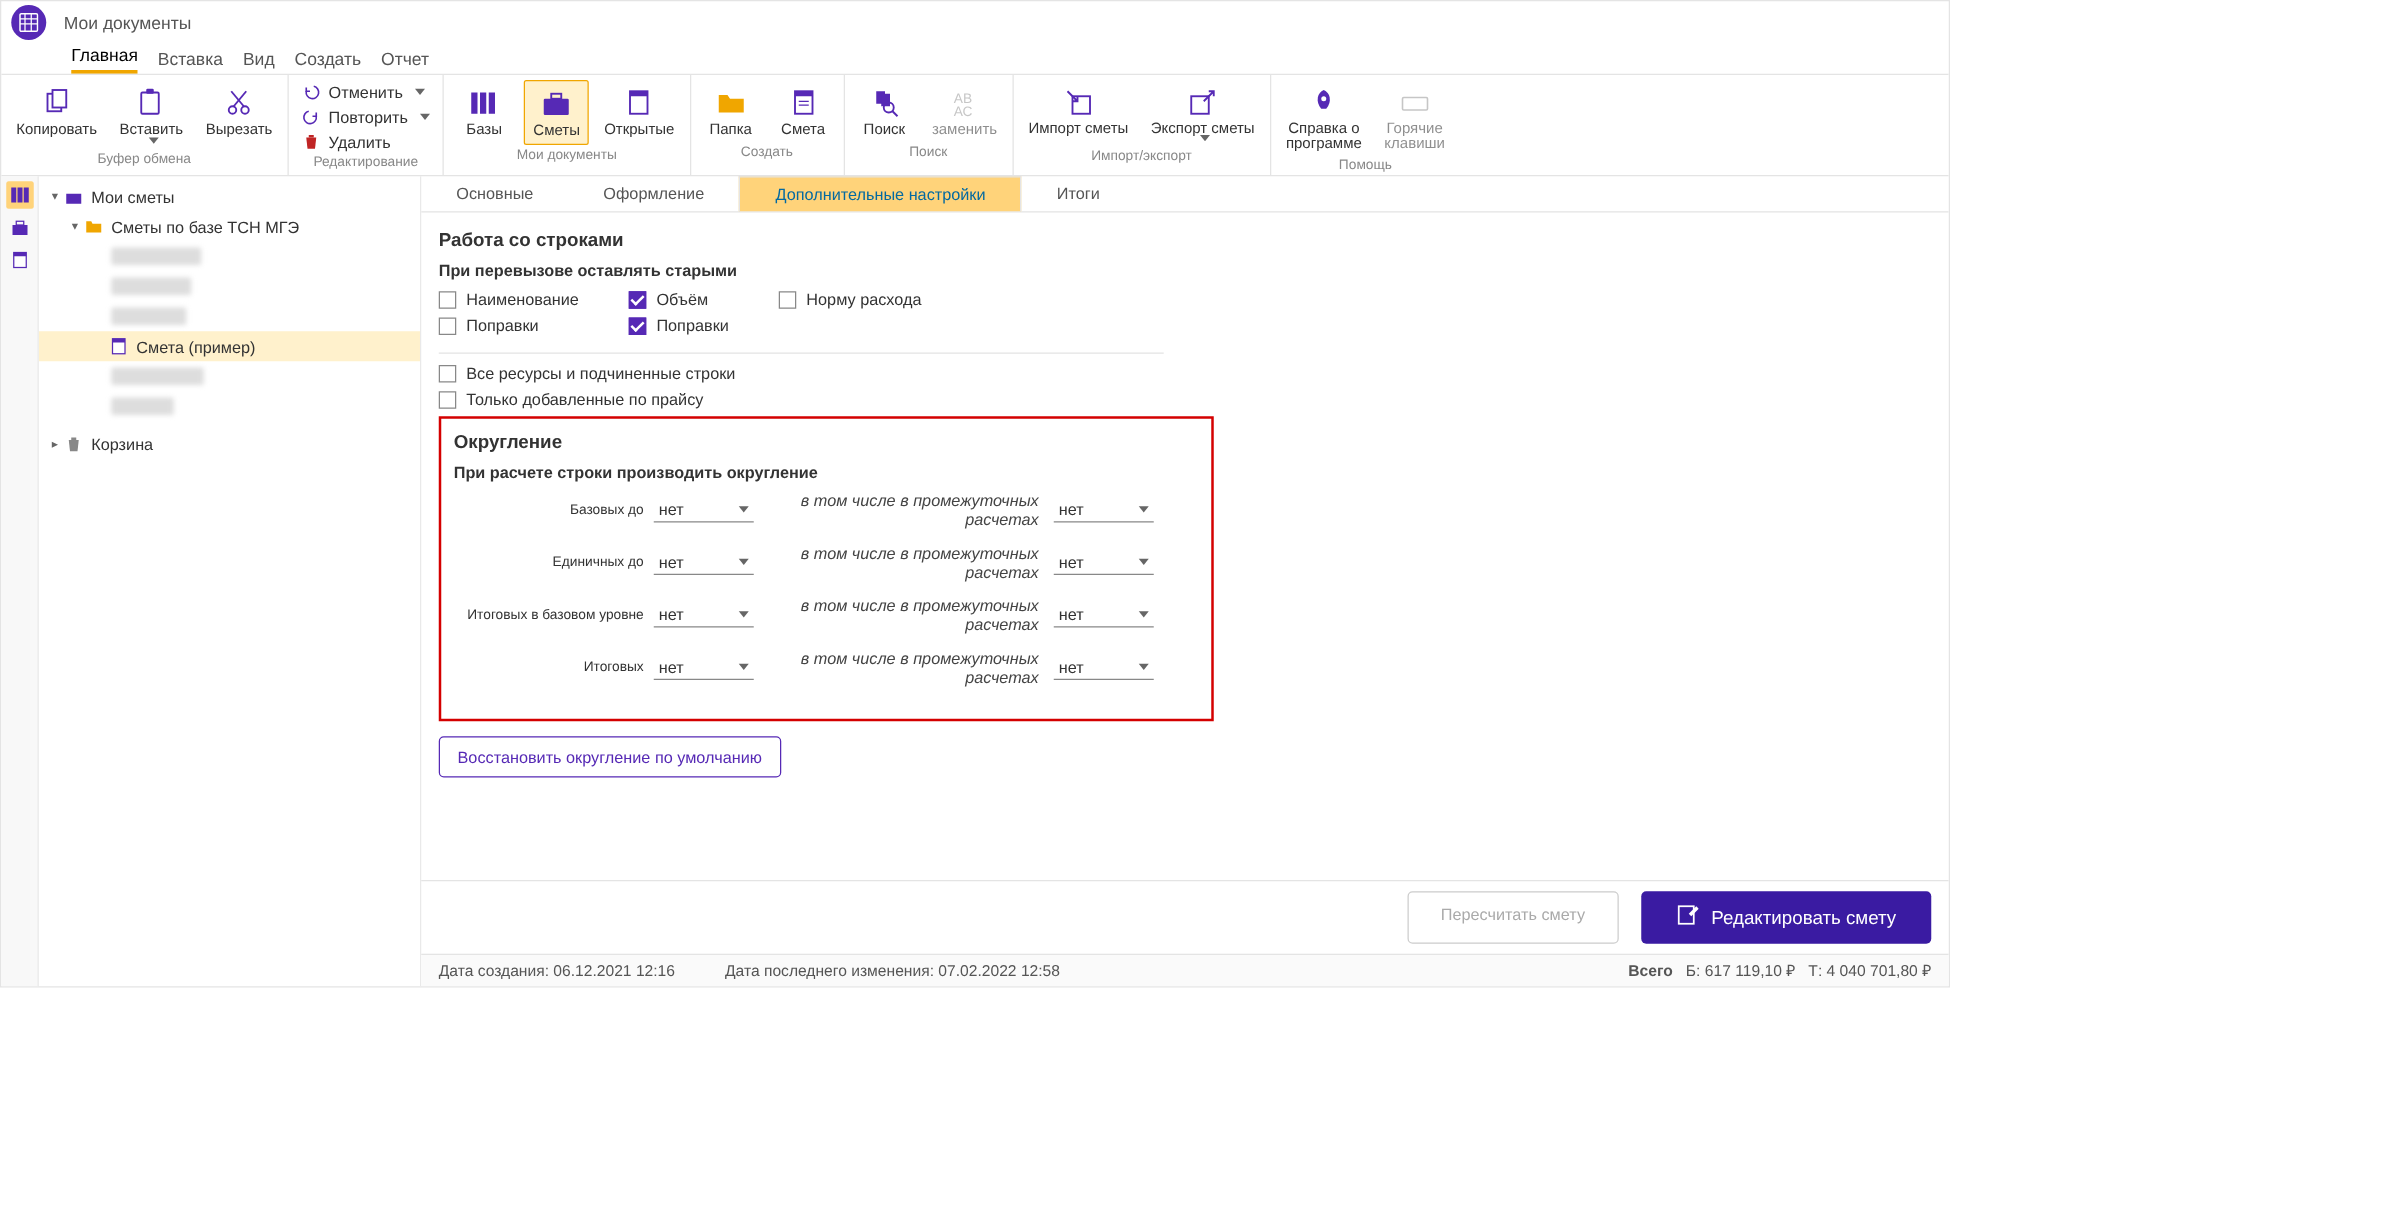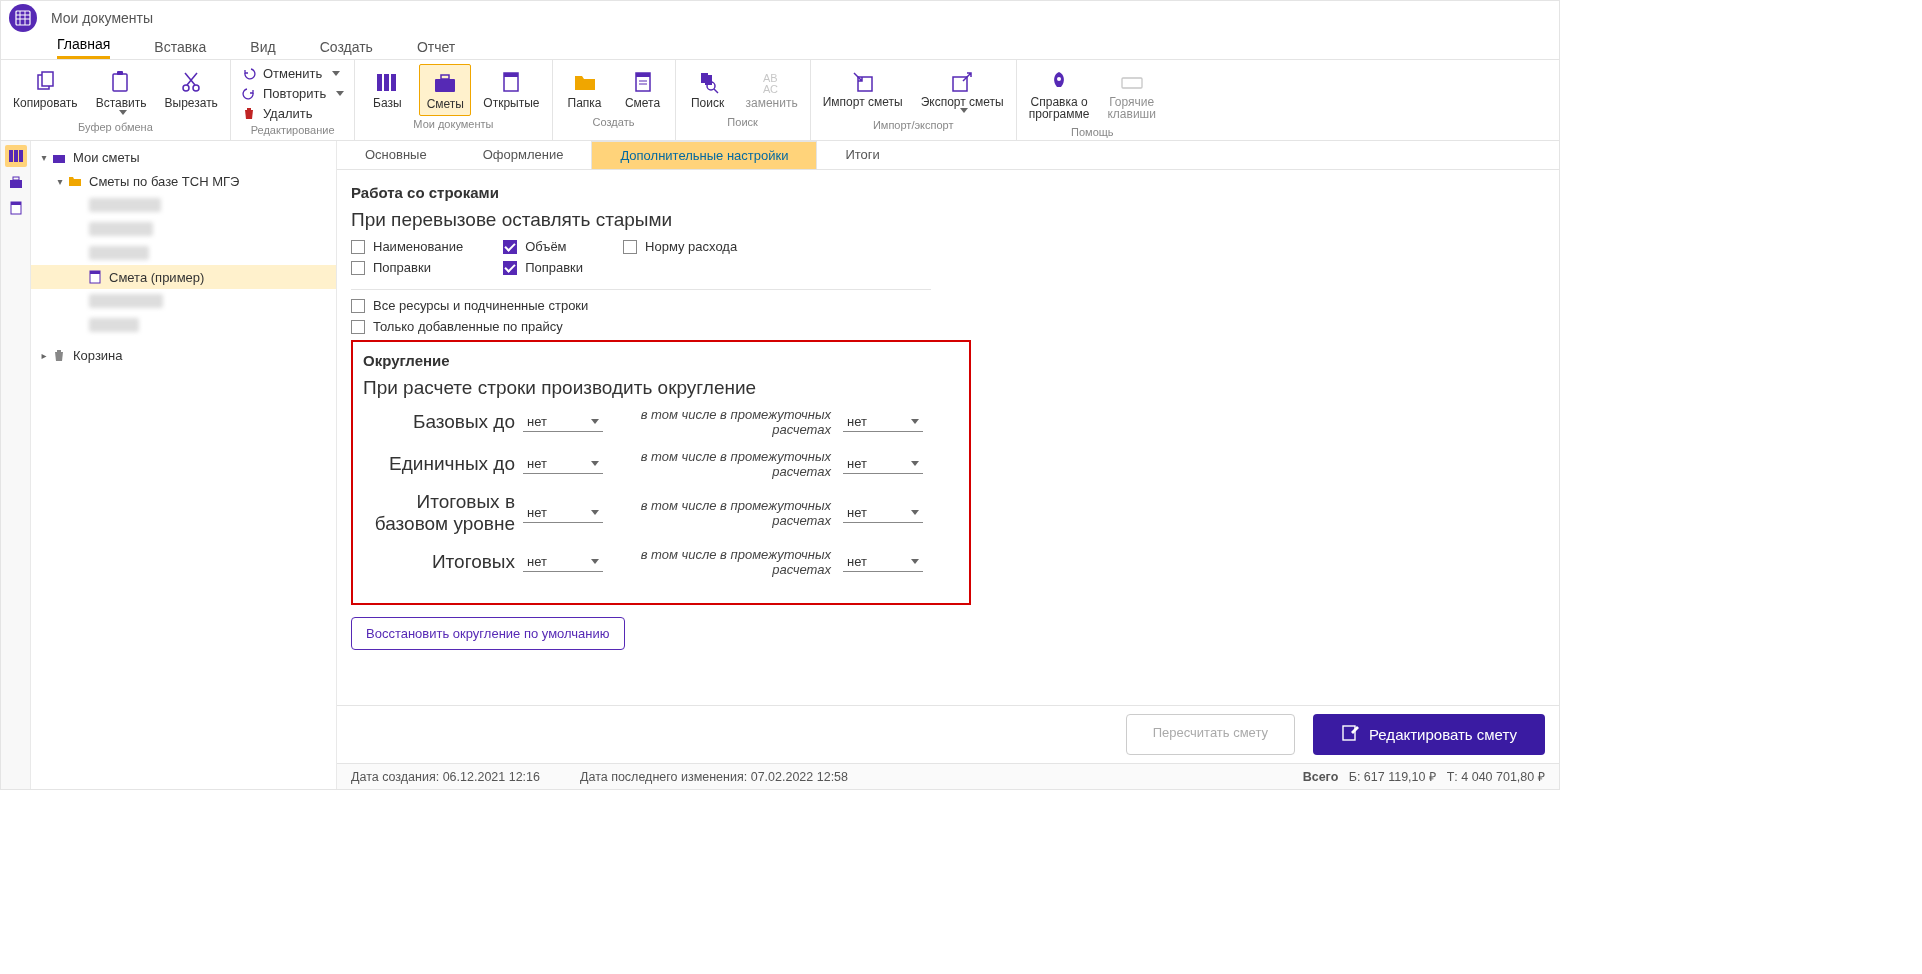--- a/index.html
+++ b/index.html
@@ -6,21 +6,21 @@
   html, body { margin: 0; padding: 0; font-family: "Segoe UI", Arial, sans-serif; font-size: 13px; color: #333; background: #fff; height: 100%; }
   body { width: 1560px; height: 790px; display: flex; flex-direction: column; border: 1px solid #e4e4e4; }
 
   
   .titlebar { height: 34px; display: flex; align-items: center; padding: 0 8px; }
   .app-icon { width: 28px; height: 28px; border-radius: 50%; background: #5629b5; margin-right: 14px; display: flex; align-items: center; justify-content: center; }
   .app-icon svg { fill: #fff; }
   .title-text { font-size: 14px; color: #555; }
 
   
-  .menubar { height: 24px; display: flex; align-items: flex-end; padding-left: 56px; gap: 44px; }
+  .menubar { height: 24px; display: flex; align-items: flex-end; padding-left: 56px; gap: 16px; }
   .menu-item { font-size: 14px; color: #555; padding-bottom: 4px; cursor: pointer; }
   .menu-item.active { color: #000; border-bottom: 3px solid #f0a600; }
 
   
   .ribbon { border-top: 1px solid #e4e4e4; border-bottom: 1px solid #e4e4e4; display: flex; }
   .ribbon-group { border-right: 1px solid #e4e4e4; padding: 4px 6px 2px 6px; display: flex; flex-direction: column; align-items: center; }
   .ribbon-group-body { display: flex; align-items: flex-start; gap: 6px; }
   .ribbon-group-label { font-size: 11px; color: #888; margin-top: 2px; }
   .big-btn { display: flex; flex-direction: column; align-items: center; padding: 4px 6px; cursor: pointer; min-width: 52px; }
   .big-btn.active { background: #fff1cc; border: 1px solid #f0a600; border-radius: 2px; }
@@ -46,31 +46,31 @@
   .blur-row { display: flex; align-items: center; height: 24px; }
   .blur-box { height: 14px; background: #ddd; filter: blur(2px); border-radius: 2px; }
 
   
   .content { flex: 1; display: flex; flex-direction: column; min-width: 0; }
   .tabs { display: flex; border-bottom: 1px solid #e4e4e4; }
   .tab { padding: 6px 28px; font-size: 13px; color: #555; cursor: pointer; }
   .tab.active { background: #ffd37a; color: #0369a1; border-top: 1px solid #e4e4e4; border-left: 1px solid #e4e4e4; border-right: 1px solid #e4e4e4; }
   .form-area { flex: 1; overflow-y: auto; padding: 14px 0 0 14px; }
   h3.sec { margin: 0 0 8px 0; font-size: 15px; font-weight: bold; }
-  .subh { font-size: 19px; font-weight: normal; margin: 6px 0 8px 0; }
+  .subh { font-size: 13px; font-weight: bold; margin: 6px 0 8px 0; }
   .chk-grid { display: flex; gap: 40px; margin-bottom: 4px; }
   .chk-col {  }
   .chk { display: flex; align-items: center; gap: 8px; margin-bottom: 6px; }
   .chk .box { width: 14px; height: 14px; border: 1px solid #888; display: inline-flex; align-items: center; justify-content: center; }
   .chk .box.checked { background: #5629b5; border-color: #5629b5; }
   .chk .box.checked::after { content: ""; width: 4px; height: 8px; border: solid #fff; border-width: 0 2px 2px 0; transform: rotate(45deg); margin-top: -2px; }
   .hr { border-top: 1px solid #e4e4e4; margin: 8px 0; width: 580px; }
   .round-box { border: 2px solid #d40000; padding: 10px 14px 14px 0; width: 620px; }
   .round-row { display: flex; align-items: center; margin-bottom: 12px; }
-  .round-row .l1 { width: 170px; text-align: right; padding-right: 8px; font-size: 19px; }
+  .round-row .l1 { width: 170px; text-align: right; padding-right: 8px; font-size: 11px; }
   .round-row .dd { width: 80px; border-bottom: 1px solid #888; padding: 2px 4px; display: flex; justify-content: space-between; align-items: center; cursor: pointer; }
   .round-row .l2 { width: 240px; text-align: right; font-style: italic; color: #444; padding-right: 12px; font-size: 13px; }
   .restore-btn { margin-top: 12px; border: 1px solid #5629b5; color: #5629b5; background: #fff; padding: 8px 14px; border-radius: 4px; cursor: pointer; display: inline-block; }
 
   
   .footer { border-top: 1px solid #e4e4e4; padding: 8px 14px; display: flex; justify-content: flex-end; gap: 18px; }
   .btn-outline { border: 1px solid #ccc; color: #aaa; padding: 10px 26px; border-radius: 4px; cursor: pointer; }
   .btn-primary { background: #3a1ba2; color: #fff; padding: 10px 28px; border-radius: 4px; cursor: pointer; display: flex; align-items: center; gap: 10px; font-size: 15px; }
   .statusbar { border-top: 1px solid #e4e4e4; background: #fafafa; display: flex; align-items: center; height: 26px; padding: 0 14px; font-size: 12.5px; color: #555; }
   .statusbar .sp { flex: 1; }

